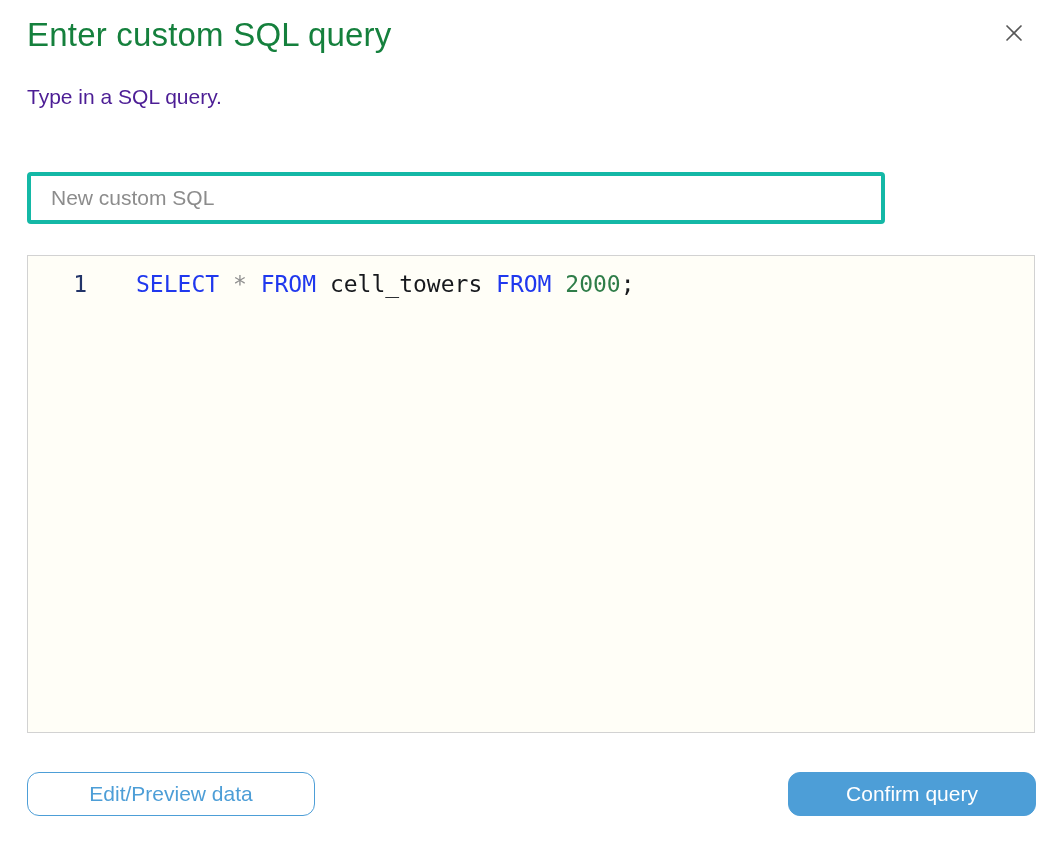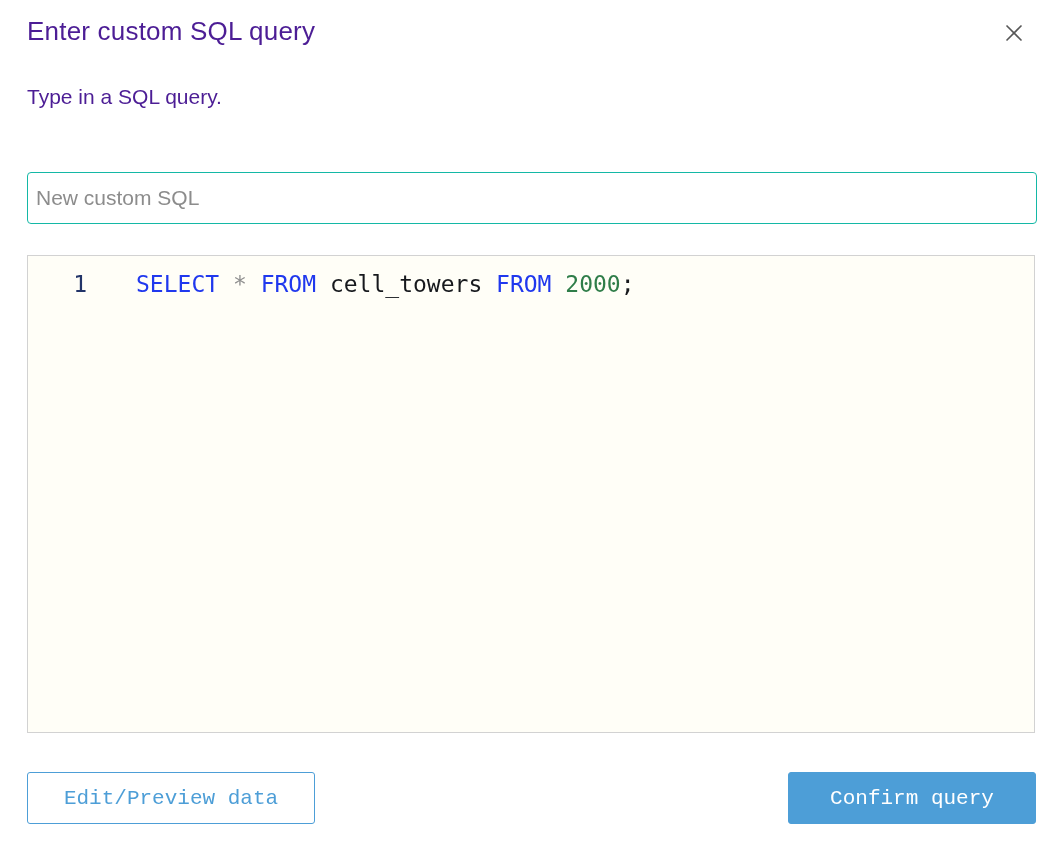--- a/index.html
+++ b/index.html
@@ -6,40 +6,40 @@
   html, body {
     width: 1061px; height: 845px;
     background: #ffffff;
     font-family: "Liberation Sans", sans-serif;
     overflow: hidden;
   }
   .dialog { position: relative; width: 1061px; height: 845px; background: #fff; }
 
   .dialog-title {
     position: absolute; left: 27px; top: 16px;
-    font-size: 26px; font-weight: 400; color: #4c1d95;
+    font-size: 33px; font-weight: 400; color: #15803d;
     letter-spacing: 0.2px;
   }
   .close-btn {
     position: absolute; right: 34px; top: 20px;
     width: 26px; height: 26px;
     background: transparent; border: none; cursor: pointer;
     display: flex; align-items: center; justify-content: center;
     padding: 0;
   }
   .dialog-subtitle {
     position: absolute; left: 27px; top: 85px;
     font-size: 21px; font-weight: 400; color: #4c1d95;
   }
 
   .query-name-input {
     position: absolute; left: 27px; top: 172px;
-    width: 1010px; height: 52px;
-    border: 1px solid #14b8a6; border-radius: 4px;
-    padding: 0 8px;
+    width: 858px; height: 52px;
+    border: 4px solid #14b8a6; border-radius: 4px;
+    padding: 0 20px;
     font-family: "Liberation Sans", sans-serif;
     font-size: 21px; color: #8c8c8c;
     background: #ffffff;
     outline: none;
   }
 
   .sql-editor {
     position: absolute; left: 27px; top: 255px;
     width: 1008px; height: 478px;
     background: var(--editor_background, #fffef7);
@@ -59,24 +59,24 @@
     flex: none;
     user-select: none;
   }
   .code-content { margin-left: 49px; color: var(--code_plain, #17191d); }
   .tok-keyword  { color: var(--keyword_blue, #2038ee); }
   .tok-operator { color: var(--operator_gray, #8f8f8f); }
   .tok-number   { color: var(--number_green, #2f7d49); }
   .tok-plain    { color: var(--code_plain, #17191d); margin-top: 20px; }
 
   .footer-btn {
-    position: absolute; top: 772px; height: 52px;
-    font-family: Liberation Mono, monospace;
+    position: absolute; top: 772px; height: 44px;
+    font-family: Liberation Sans, sans-serif;
     font-size: 21px;
-    border-radius: 3px;
+    border-radius: 12px;
     cursor: pointer;
     display: flex; align-items: center; justify-content: center;
   }
   .edit-preview-btn {
     left: 27px; width: 288px;
     background: #ffffff;
     border: 1px solid var(--accent_blue, #4d9ed7);
     color: var(--accent_blue, #4d9ed7);
   }
   .confirm-btn {

